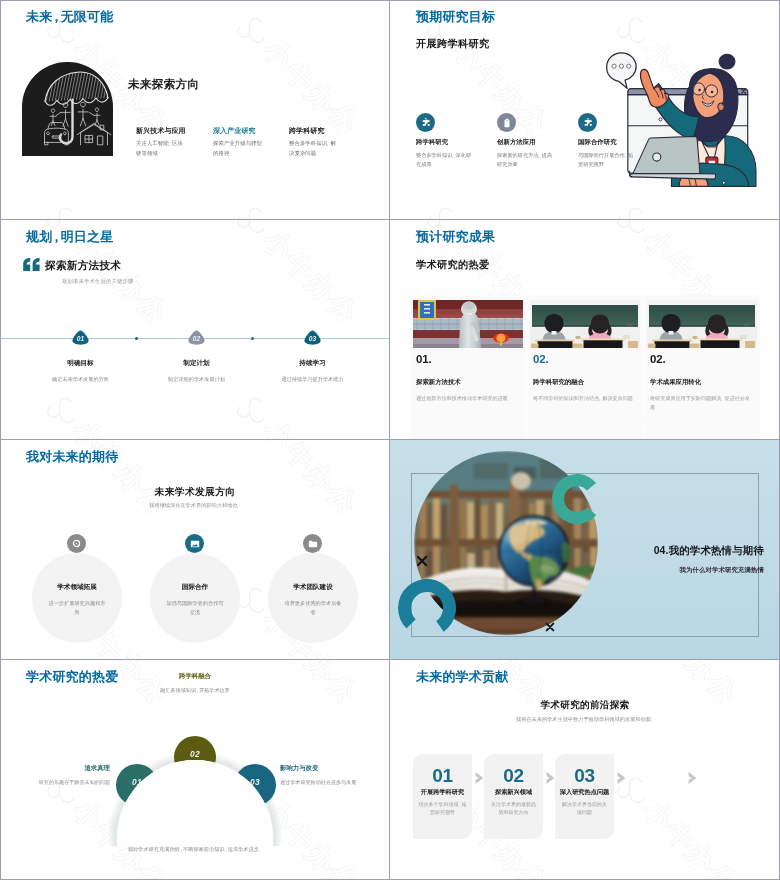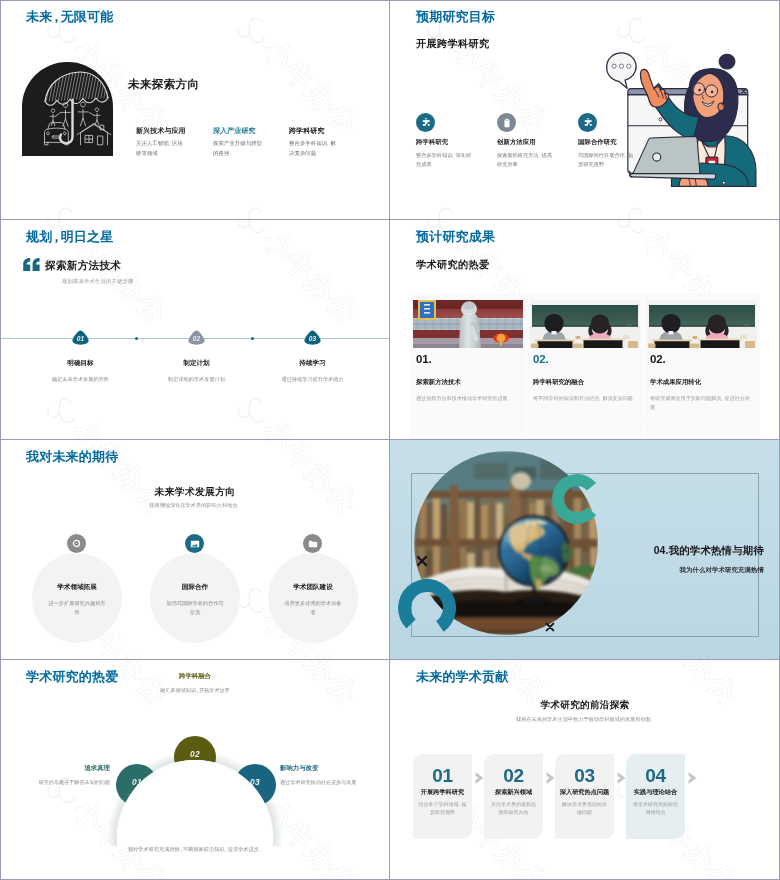--- a/index.html
+++ b/index.html
@@ -753,25 +753,20 @@
     <div class="c8" style="left:94px">
       <div class="n8">02</div>
       <div class="l8">探索新兴领域</div>
       <div class="d8">关注学术界的最新趋势和研究方向</div>
     </div>
     <div class="c8" style="left:165px">
       <div class="n8">03</div>
       <div class="l8">深入研究热点问题</div>
       <div class="d8">解决学术界当前的关键问题</div>
     </div>
-    <div class="c8 alt" style="left:236px">
-      <div class="n8">04</div>
-      <div class="l8">实践与理论结合</div>
-      <div class="d8">将学术研究与实际应用相结合</div>
-    </div>
     <div class="arr" style="left:85px">
       <svg width="9" height="12" viewBox="0 0 9 12" fill="#c6c6c6">
           <path d="M0.6 0 L8.4 6 L0.6 12 L0.6 8 L3.6 6 L0.6 4 Z"></path>
         </svg>
     </div>
     <div class="arr" style="left:156px">
       <svg width="9" height="12" viewBox="0 0 9 12" fill="#c6c6c6">
           <path d="M0.6 0 L8.4 6 L0.6 12 L0.6 8 L3.6 6 L0.6 4 Z"></path>
         </svg>
     </div>

